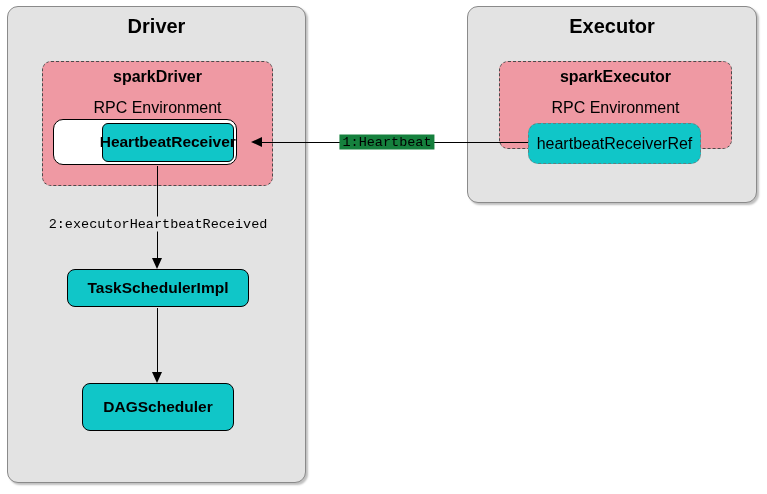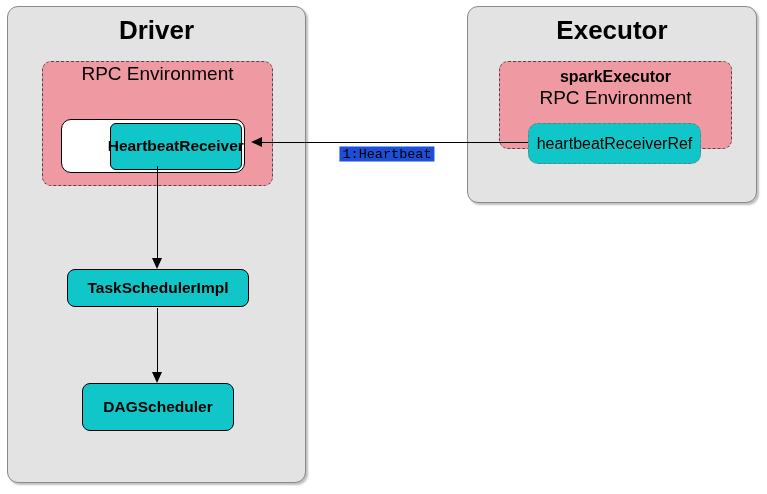--- a/index.html
+++ b/index.html
@@ -32,38 +32,39 @@
     border: 1.5px solid var(--container-border);
     border-radius: 11px;
     box-shadow: 2px 2px 2px rgba(0,0,0,0.25);
   }
   .container-title {
     position: absolute;
     top: 8px;
     left: 0;
     width: 100%;
     text-align: center;
-    font-size: 26px;
+    font-size: 20px;
     font-weight: bold;
   }
   .env-box {
     position: absolute;
     background: var(--env-fill);
     border: 1px dashed var(--env-border);
     border-radius: 9px;
     text-align: center;
   }
   .env-title {
     padding-top: 6px;
     font-size: 16px;
     font-weight: bold;
   }
   .env-subtitle {
-    font-size: 19px;
+    font-size: 16px;
     line-height: 1.3;
+    margin-top: 12px;
   }
   .node {
     position: absolute;
     background: var(--node-fill);
     border: 1.5px solid var(--node-border);
     border-radius: 8px;
     display: flex;
     align-items: center;
     justify-content: center;
     font-size: 15.5px;
@@ -129,34 +130,35 @@
   }
   .msg-label {
     position: absolute;
     transform: translate(-50%, -50%);
     font-family: "Liberation Mono", monospace;
     font-size: 13.5px;
     white-space: nowrap;
     padding: 0 3px;
   }
   .msg-on-gray { background: var(--container-fill); }
-  .msg-on-white { background: #1d4ed8; margin-top: 12px; }
+  .msg-on-white { background: #15803d; }
 </style>
 </head>
 <body>
 
 <div id="stage">
 
   <div class="container-box" style="left:7px; top:6px; width:299px; height:477px;">
     <div class="container-title">Driver</div>
 
     <div class="env-box" style="left:34px; top:54px; width:231px; height:125px;">
+      <div class="env-title">sparkDriver</div>
       <div class="env-subtitle">RPC Environment</div>
 
-      <div class="node-double-outer" style="left:18px; top:57px; width:184px; height:54px;padding-left:48px;">
+      <div class="node-double-outer" style="left:10px; top:57px; width:184px; height:46px;padding-left:48px;">
         <div class="node-double-inner">HeartbeatReceiver</div>
       </div>
     </div>
   </div>
 
   <div class="container-box" style="left:467px; top:6px; width:290px; height:197px;padding-left:24px;">
     <div class="container-title">Executor</div>
 
     <div class="env-box" style="left:31px; top:54px; width:233px; height:88px;">
       <div class="env-title">sparkExecutor</div>
@@ -167,20 +169,21 @@
       </div>
     </div>
   </div>
 
   <div class="hline" style="left:261px; top:141.5px; width:267px;"></div>
   <div class="arrowhead-left" style="left:251px; top:136.5px;"></div>
   <div class="msg-label msg-on-white" style="left:387px; top:142px;">1:Heartbeat</div>
 
   <div class="vline" style="left:156.5px; top:166px; height:93px;"></div>
   <div class="arrowhead-down" style="left:151.5px; top:258px;"></div>
+  <div class="msg-label msg-on-gray" style="left:158px; top:224px;">2:executorHeartbeatReceived</div>
 
   <div class="node" style="left:67px; top:269px; width:182px; height:38px;">
     <span>TaskSchedulerImpl</span>
   </div>
 
   <div class="vline" style="left:156.5px; top:308px; height:65px;"></div>
   <div class="arrowhead-down" style="left:151.5px; top:372px;"></div>
 
   <div class="node" style="left:82px; top:383px; width:152px; height:48px;">
     <span>DAGScheduler</span>

